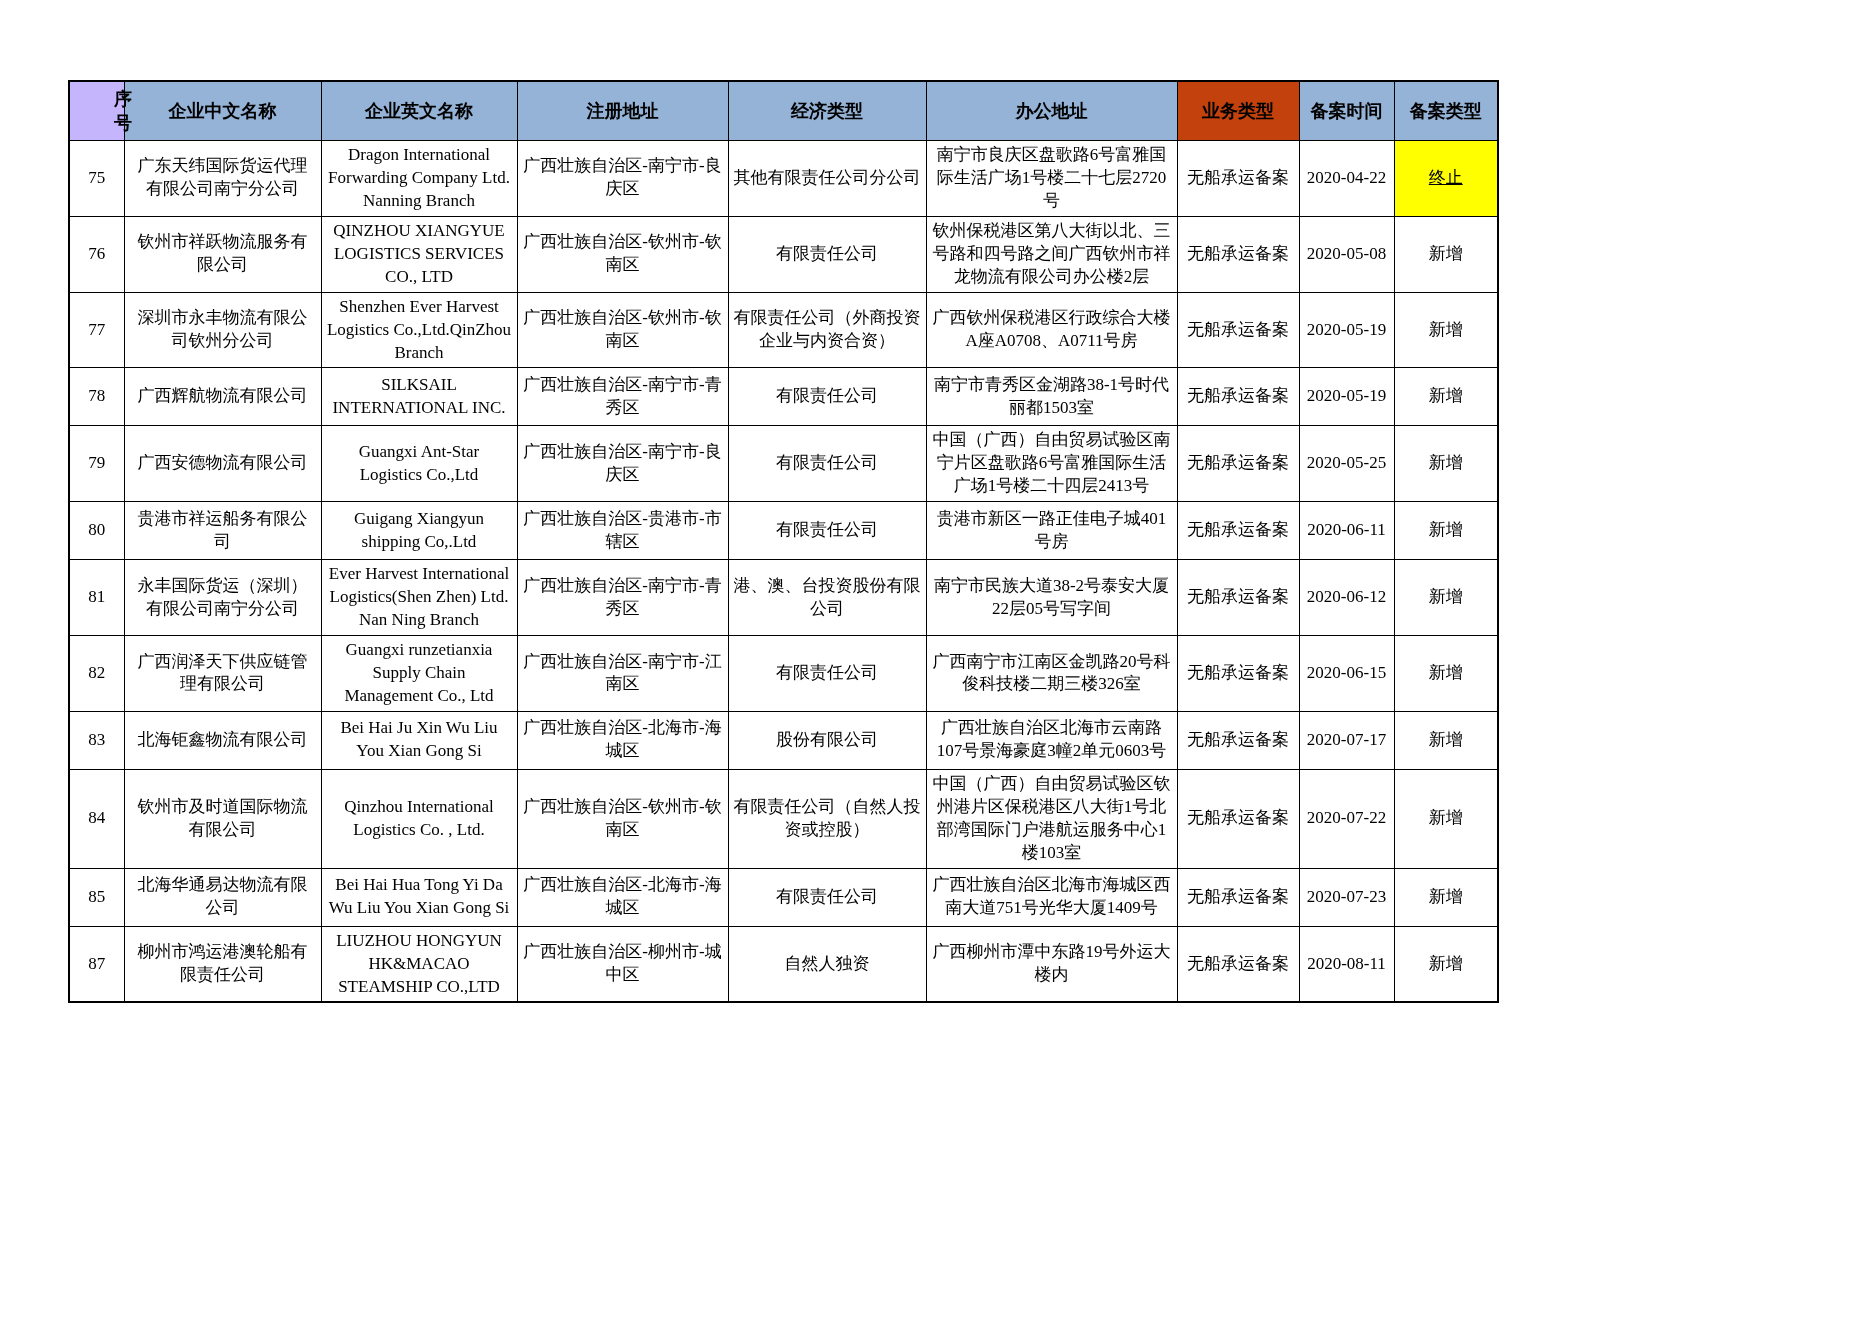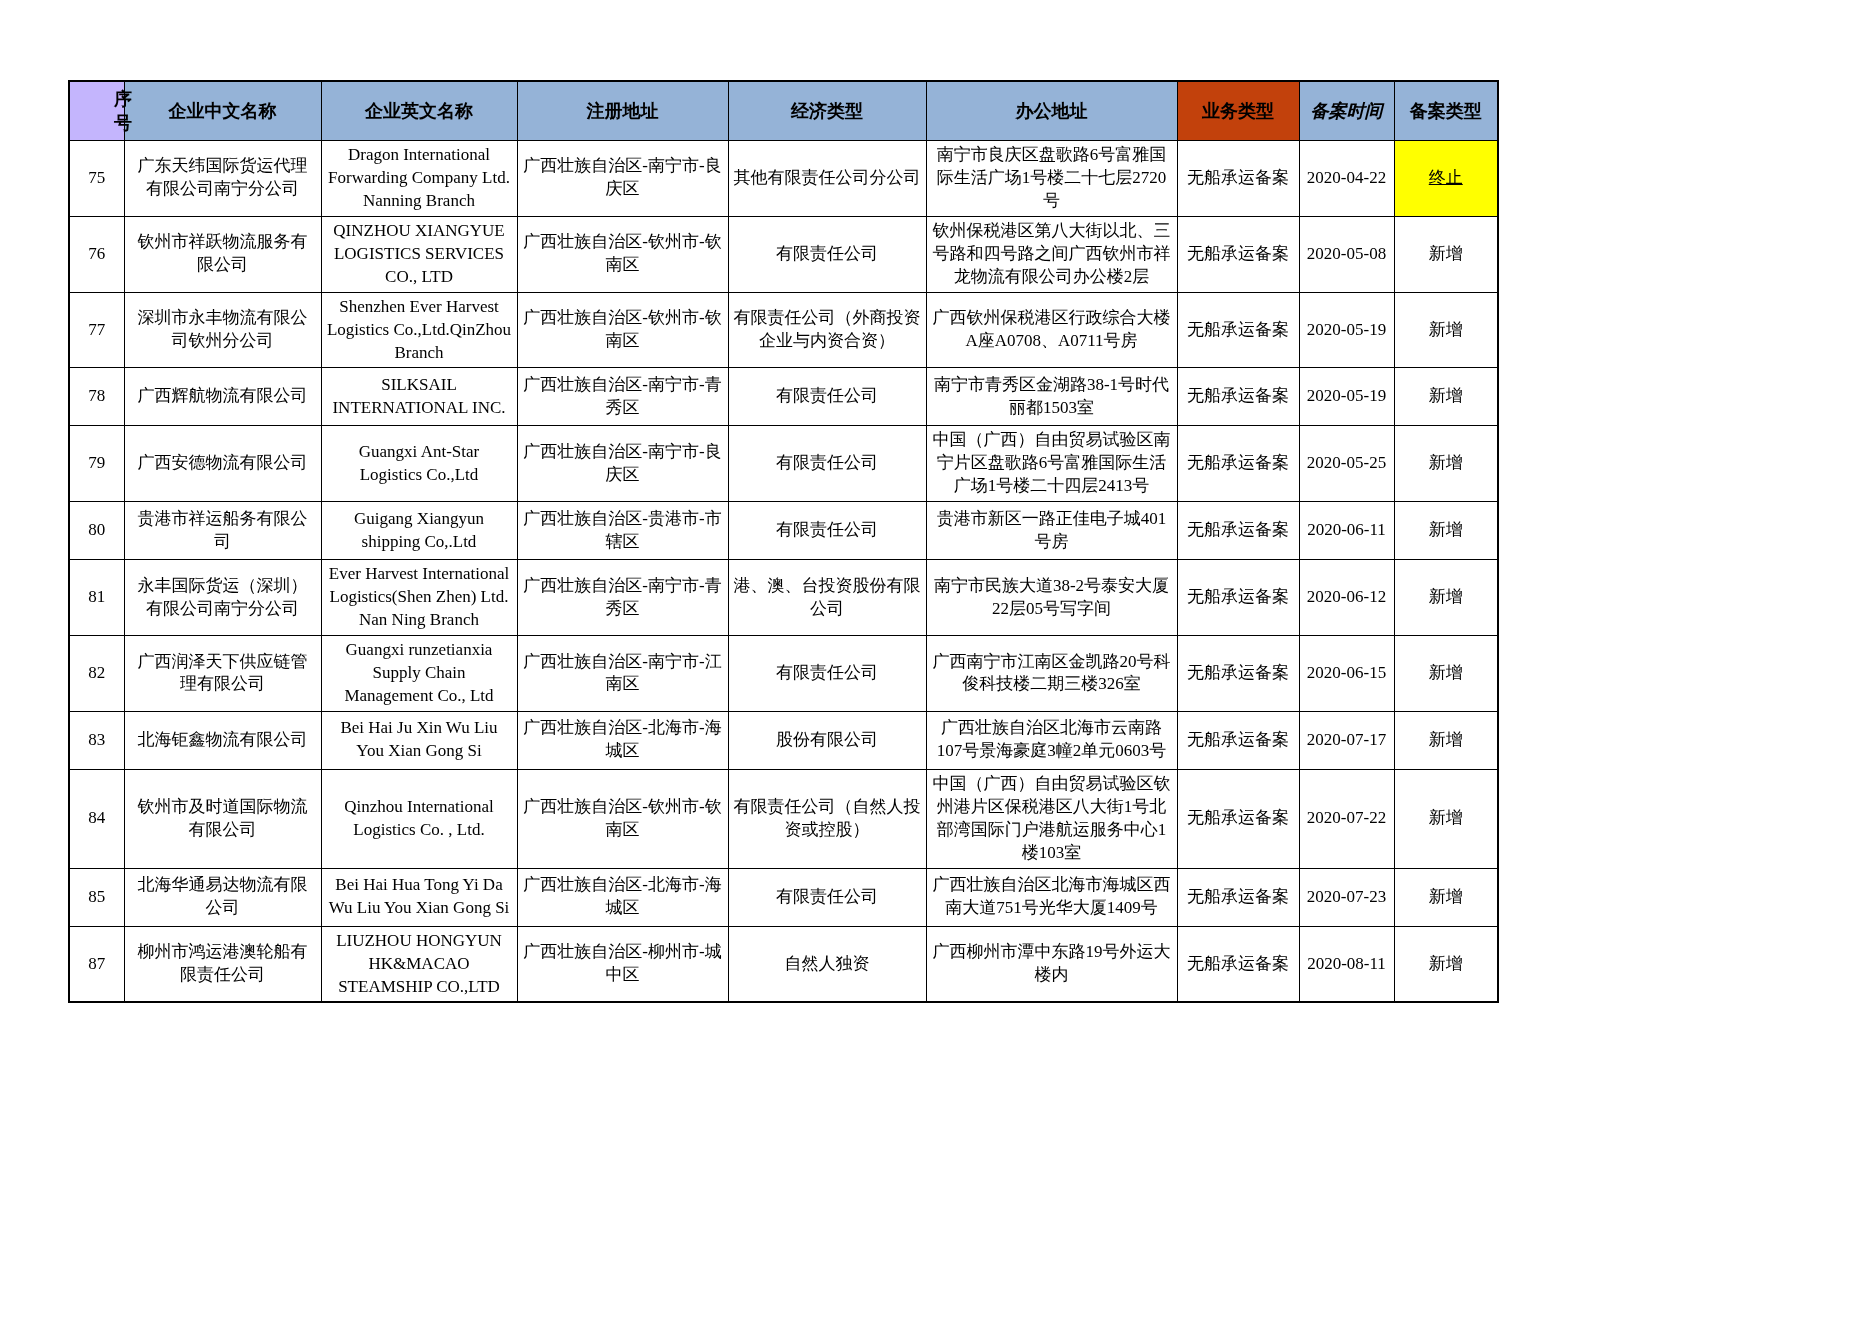--- a/index.html
+++ b/index.html
@@ -62,21 +62,21 @@
     </colgroup>
     <thead>
       <tr>
         <th style="background: #c4b5fd; padding-left: 44px;">序号</th>
         <th style="background: rgb(149, 179, 215);">企业中文名称</th>
         <th style="background: rgb(149, 179, 215);">企业英文名称</th>
         <th style="background: rgb(149, 179, 215);">注册地址</th>
         <th style="background: rgb(149, 179, 215);">经济类型</th>
         <th style="background: rgb(149, 179, 215);">办公地址</th>
         <th style="background: #c2410c;">业务类型</th>
-        <th style="background: rgb(149, 179, 215); font-style: italic;">备案时间</th>
+        <th style="background: rgb(149, 179, 215);">备案时间</th>
         <th style="background: rgb(149, 179, 215);">备案类型</th>
       </tr>
     </thead>
     <tbody id="table-body">
         <tr>
     <td>75</td>
     <td>广东天纬国际货运代理有限公司南宁分公司</td>
     <td>Dragon International Forwarding Company Ltd. Nanning Branch</td>
     <td>广西壮族自治区-南宁市-良庆区</td>
     <td>其他有限责任公司分公司</td>

